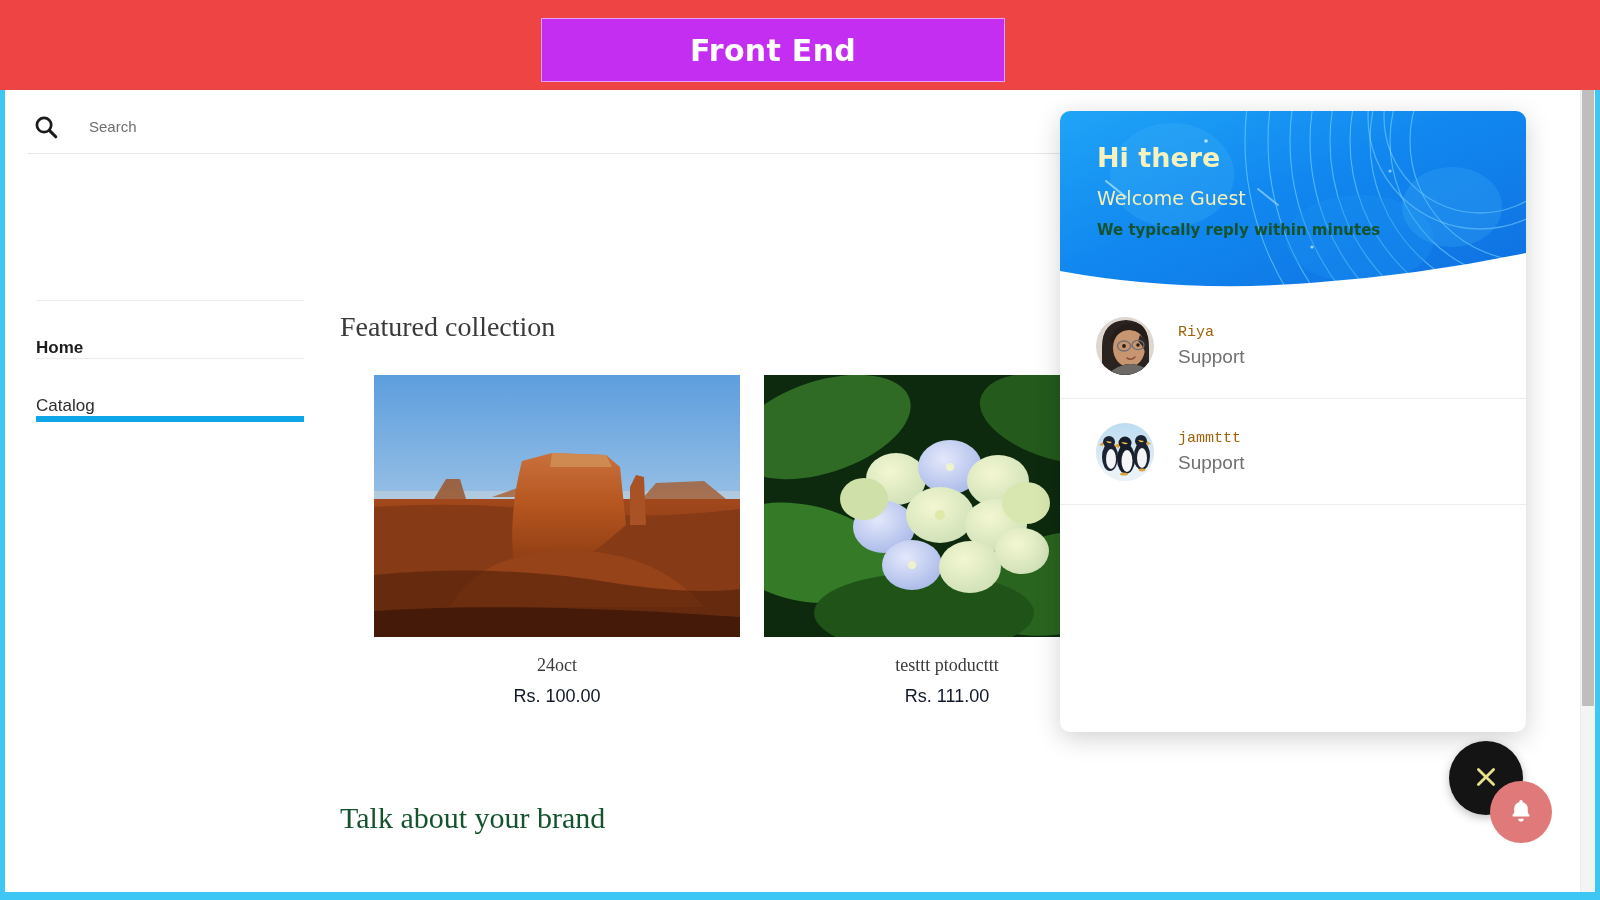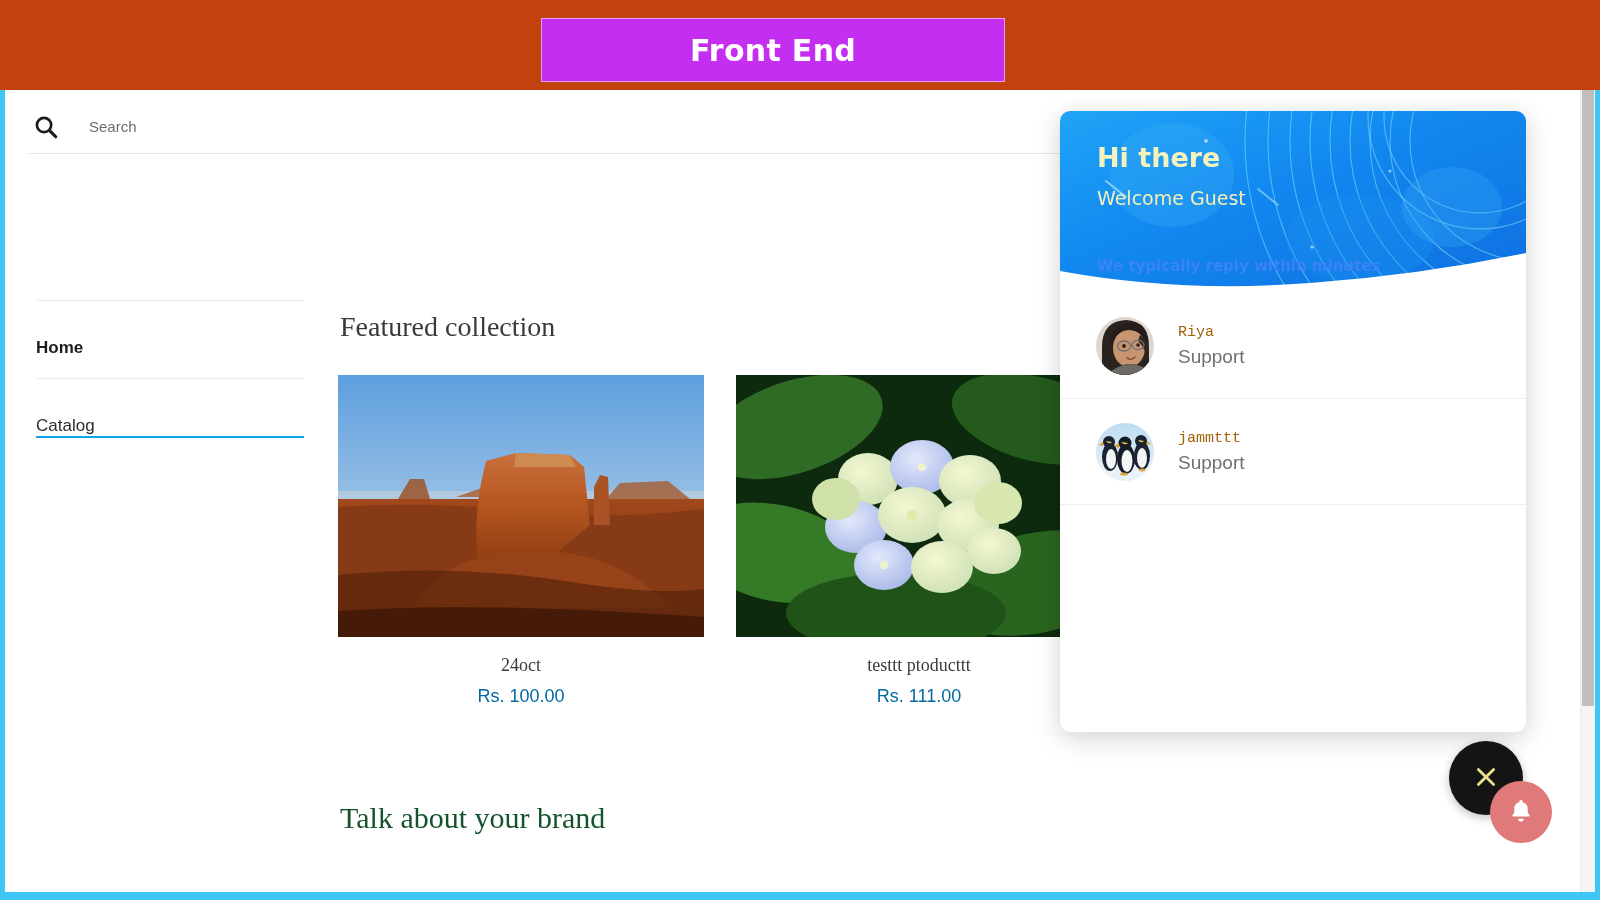--- a/index.html
+++ b/index.html
@@ -20,21 +20,21 @@
     background: #3ec6f5;
     overflow: hidden;
   }
 
   
   .top-banner {
     position: absolute;
     left: 0; top: 0;
     width: 1600px;
     height: 90px;
-    background: #c2410c;
+    background: #ef4444;
   }
   .banner-chip {
     position: absolute;
     left: 541px;
     top: 18px;
     width: 464px;
     height: 64px;
     background: #c42ef0;
     border: 1px solid #e7a0f7;
     box-sizing: border-box;
@@ -103,41 +103,42 @@
   }
   .nav-item {
     height: 57px;
     display: flex;
     align-items: flex-end;
     border-top: 1px solid #ececec;
     font-size: 17px;
     color: #2d2d2d;
     cursor: pointer;
   }
-  .nav-item:last-child { border-bottom: 2px solid #0ea5e9; margin-top: 20px; }
+  .nav-item:last-child { border-bottom: 6px solid #0ea5e9; }
   .nav-item.active { font-weight: bold; color: #1c1c1c; }
 
   
   .main-col {
     position: absolute;
     left: 333px;
     top: 221px;
     width: 1180px;
   }
   .section-title {
     font-family: "Liberation Serif", serif;
     font-size: 28px;
     color: #3a3a3a;
     margin: 0 0 32px 2px;
     font-weight: normal;
   }
 
   .product-grid {
     display: flex;
-    gap: 32px;
+    gap: 24px;
+    margin-left: 36px;
   }
   .product-card {
     width: 366px;
     cursor: pointer;
   }
   .product-thumb {
     width: 366px;
     height: 262px;
     overflow: hidden;
     position: relative;
@@ -147,21 +148,21 @@
     text-align: center;
     font-family: "Liberation Serif", serif;
     font-size: 18px;
     color: #3b3b3b;
     margin-top: 18px;
   }
   .product-price {
     text-align: center;
     font-family: "Liberation Sans", sans-serif;
     font-size: 18px;
-    color: #0369a1;
+    color: #0f172a;
     margin-top: 10px;
   }
 
   .brand-title {
     font-family: "Liberation Serif", serif;
     font-size: 30px;
     color: #14532d;
     margin: 94px 0 0 2px;
     font-weight: normal;
   }
@@ -225,22 +226,22 @@
   }
   .chat-welcome {
     font-size: 19px;
     color: #f3efb9;
     margin-top: 14px;
     font-family: "DejaVu Sans", sans-serif;
   }
   .chat-reply {
     font-size: 15px;
     font-weight: bold;
-    color: #3b82f6;
-    margin-top: 48px;
+    color: #14532d;
+    margin-top: 12px;
     font-family: "DejaVu Sans", sans-serif;
   }
 
   .agent-list { position: relative; }
   .agent-row {
     display: flex;
     align-items: center;
     height: 105px;
     padding-left: 36px;
     border-bottom: 1px solid #eeeeee;

